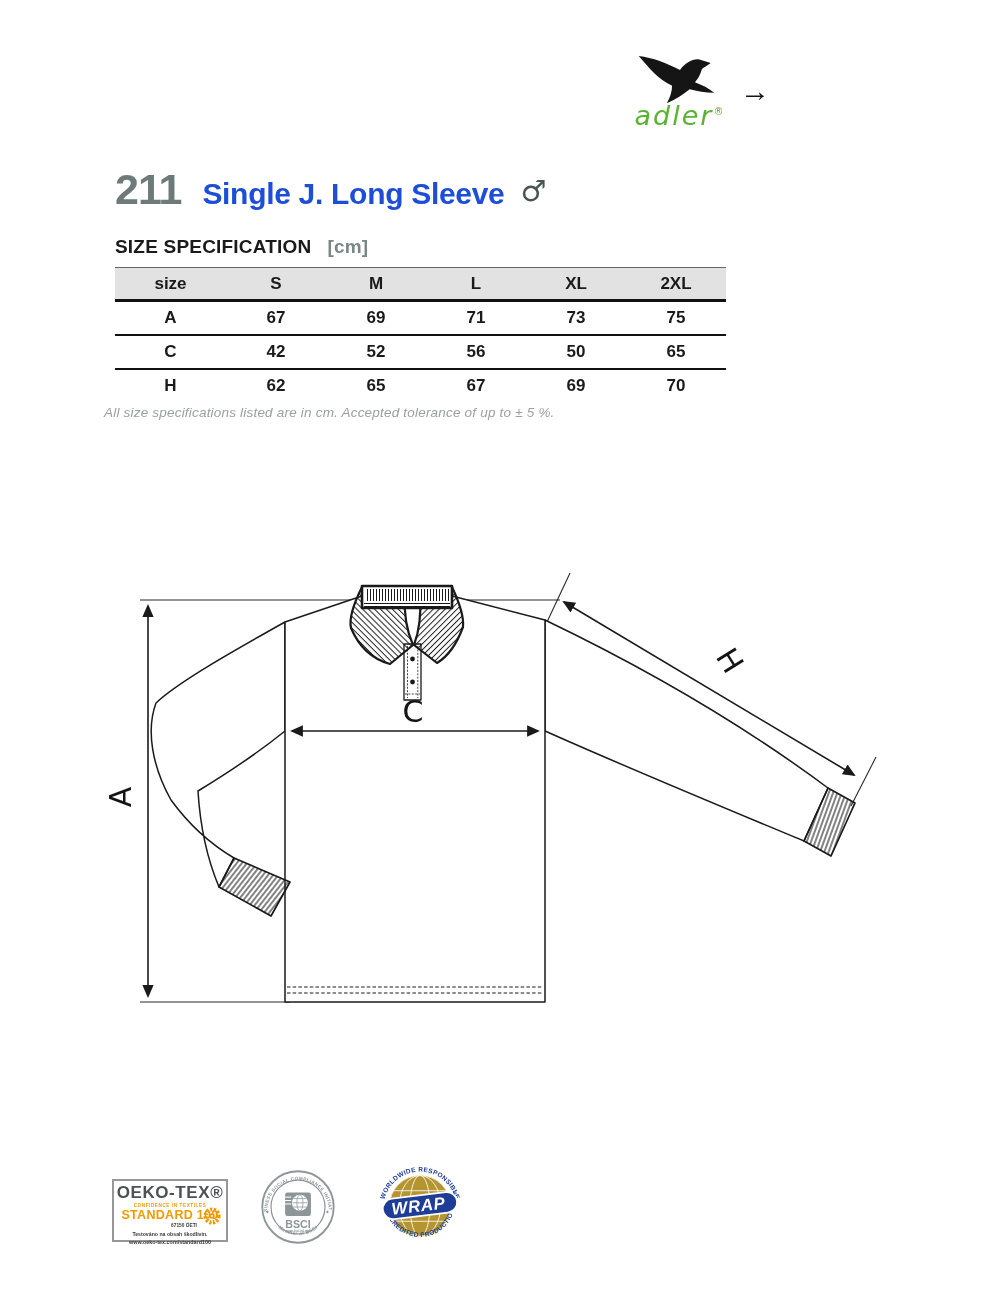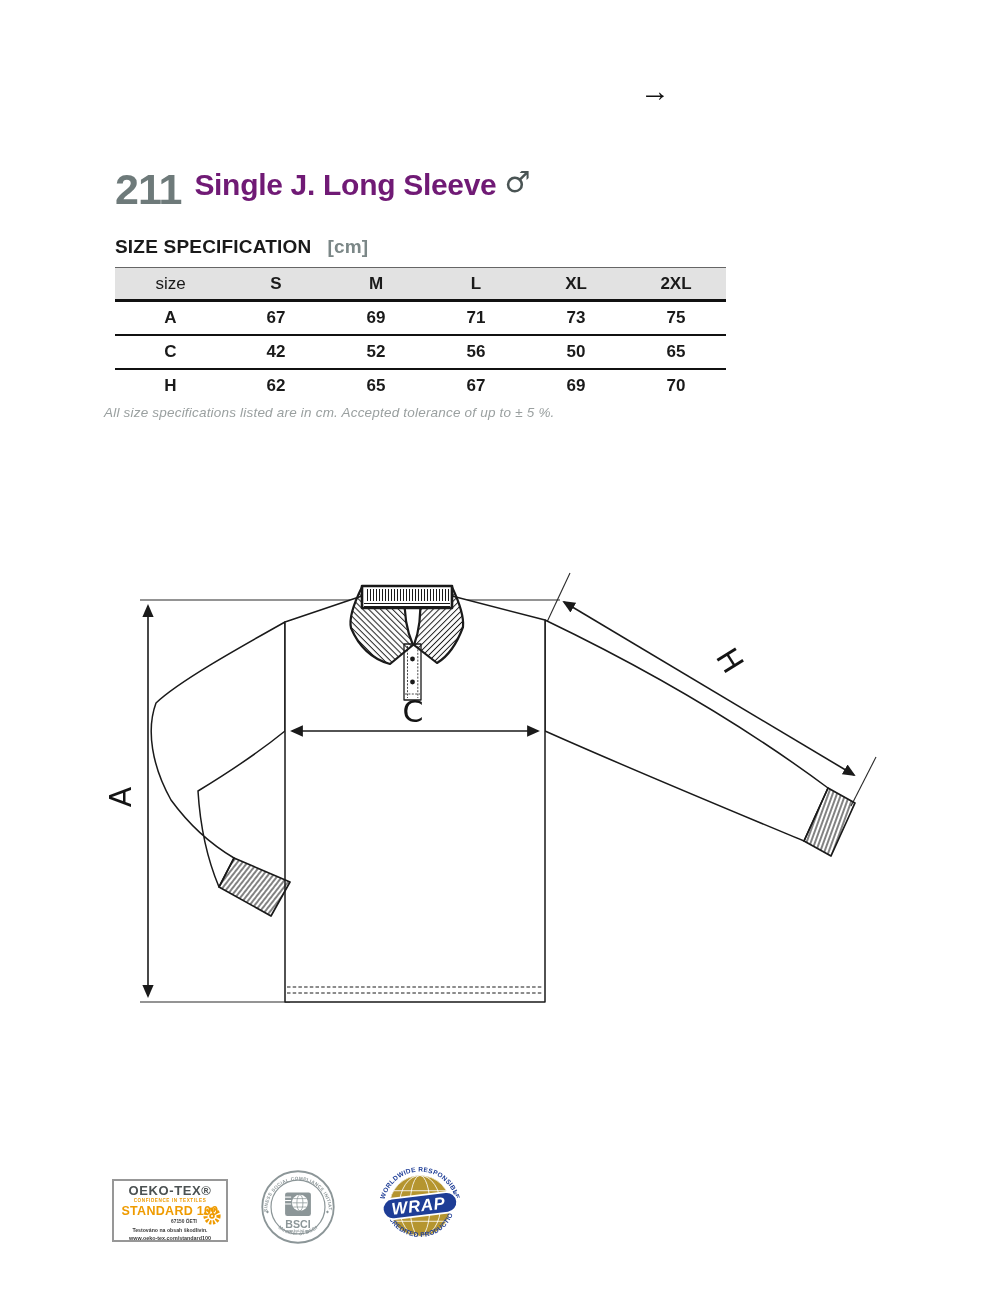--- a/index.html
+++ b/index.html
@@ -12,49 +12,49 @@
   
   .brand-header{top:48px;left:630px;width:280px;height:95px;display:flex;align-items:flex-start;}
   .logo-block{display:flex;flex-direction:column;align-items:center;}
   .adler-word{font-family:"DejaVu Sans",sans-serif;font-style:italic;font-size:27px;color:#5ab431;letter-spacing:2px;line-height:1;margin-top:-4px;}
   .adler-word sup{font-size:10px;font-style:normal;}
   .malfini-word{font-family:"Liberation Serif",serif;font-variant:small-caps;font-weight:700;font-size:21px;letter-spacing:2px;color:#121212;line-height:1;margin-top:2px;}
   .malfini-word sup{font-size:9px;}
   .trans-arrow{font-size:30px;color:#111;margin:28px 10px 0 10px;line-height:1;}
 
   
-  .title-row{top:168px;left:115px;display:flex;align-items:flex-start;}
+  .title-row{top:168px;left:115px;display:flex;align-items:flex-end;gap:8px;}
   .product-code{font-size:43px;font-weight:700;color:#6e7a7a;letter-spacing:-1px;line-height:1;}
-  .product-name{font-size:30px;font-weight:800;color:#701a75;margin-left:13px;letter-spacing:-0.3px;}
+  .product-name{font-size:30px;font-weight:800;color:#1d4ed8;margin-left:13px;letter-spacing:-0.3px;}
   .gender{font-size:29px;color:#4a5454;margin-left:8px;position:relative;top:-3px;font-family:"DejaVu Sans",sans-serif;}
 
   
   .spec-heading{top:236px;left:115px;font-size:19px;font-weight:800;letter-spacing:0.2px;}
   .spec-heading .unit{color:#7b8787;margin-left:16px;}
 
   
   table.size-table{top:267px;left:115px;position:absolute;border-collapse:collapse;table-layout:fixed;width:611px;}
   .size-table th,.size-table td{text-align:center;padding:0;font-size:17px;}
   .size-table thead tr{background:#e2e2e2;height:33px;border-top:1px solid #666;border-bottom:3px solid #111;}
   .size-table thead th{font-weight:700;}
-  .size-table thead th.size-word{font-weight:400;}
+  .size-table thead th.size-word{font-weight:700;}
   .size-table tbody tr{height:34px;border-bottom:2px solid #111;}
   .size-table tbody tr:last-child{border-bottom:none;}
   .size-table tbody th{font-weight:700;}
   .size-table tbody td{font-weight:700;}
 
   .spec-note{top:405px;left:104px;font-style:italic;font-size:13.5px;color:#9aa0a0;letter-spacing:0.2px;}
 
   
   svg.diagram{top:0;left:0;pointer-events:none;}
   .dim-label{font-family:"DejaVu Sans",sans-serif;font-size:30px;font-weight:500;fill:#141414;}
 
   
   .oeko-box{top:1179px;left:112px;width:116px;height:63px;border:2px solid #979797;background:#fff;text-align:center;box-sizing:border-box;padding-top:3px;}
-  .oeko-brand{font-size:13px;font-weight:700;color:#4c5253;letter-spacing:0.6px;line-height:1.1;}
+  .oeko-brand{font-size:17px;font-weight:700;color:#4c5253;letter-spacing:0.6px;line-height:1.1;}
   .oeko-conf{font-size:4.6px;font-weight:700;color:#ef9b00;letter-spacing:0.6px;line-height:1.4;}
   .oeko-std{font-size:12.5px;font-weight:800;color:#ef9b00;line-height:1.05;letter-spacing:0.3px;}
   .oeko-num{font-size:4.8px;font-weight:700;color:#3a3a3a;line-height:1.5;padding-left:28px;}
   .oeko-tested{font-size:5.2px;font-weight:700;color:#3a3a3a;line-height:1.5;margin-top:2px;}
   .oeko-url{font-size:5.4px;font-weight:700;color:#3a3a3a;line-height:1.4;}
   .oeko-flower{position:absolute;right:3px;top:24px;}
 </style>
 </head>
 <body>
 
@@ -120,20 +120,26 @@
     <line x1="292" y1="731" x2="538" y2="731" marker-start="url(#ah)" marker-end="url(#ah)"></line>
     <line x1="564" y1="602" x2="854" y2="775" marker-start="url(#ah)" marker-end="url(#ah)"></line>
   </g>
 
   <text class="dim-label" transform="translate(131,797) rotate(-90)" text-anchor="middle">A</text>
   <text class="dim-label" x="413" y="722" text-anchor="middle">C</text>
   <text class="dim-label" transform="translate(721,666) rotate(58)" text-anchor="middle">H</text>
 </svg>
 
 <div class="brand-header abs">
+  <div class="logo-block">
+    <svg width="100" height="58" viewBox="0 0 100 66">
+      <path fill="#151515" d="M3,9 C19,11 35,17 50,25 C56,17 64,12 72,13 L85,17 C81,20 77,22 75,24 C73,31 70,36 67,39 C75,42 83,46 89,51 C79,51 69,49 61,47 C53,53 45,59 35,63 C39,56 41,49 41,43 C33,39 26,34 21,29 C15,23 9,16 3,9 Z"></path>
+    </svg>
+    <div class="adler-word"><span>adler</span><sup>®</sup></div>
+  </div>
   <div class="trans-arrow">→</div>
 </div>
 
 <div class="title-row abs">
   <span class="product-code">211</span>
   <span class="product-name">Single J. Long Sleeve</span>
   <span class="gender">♂</span>
 </div>
 
 <div class="spec-heading abs">

